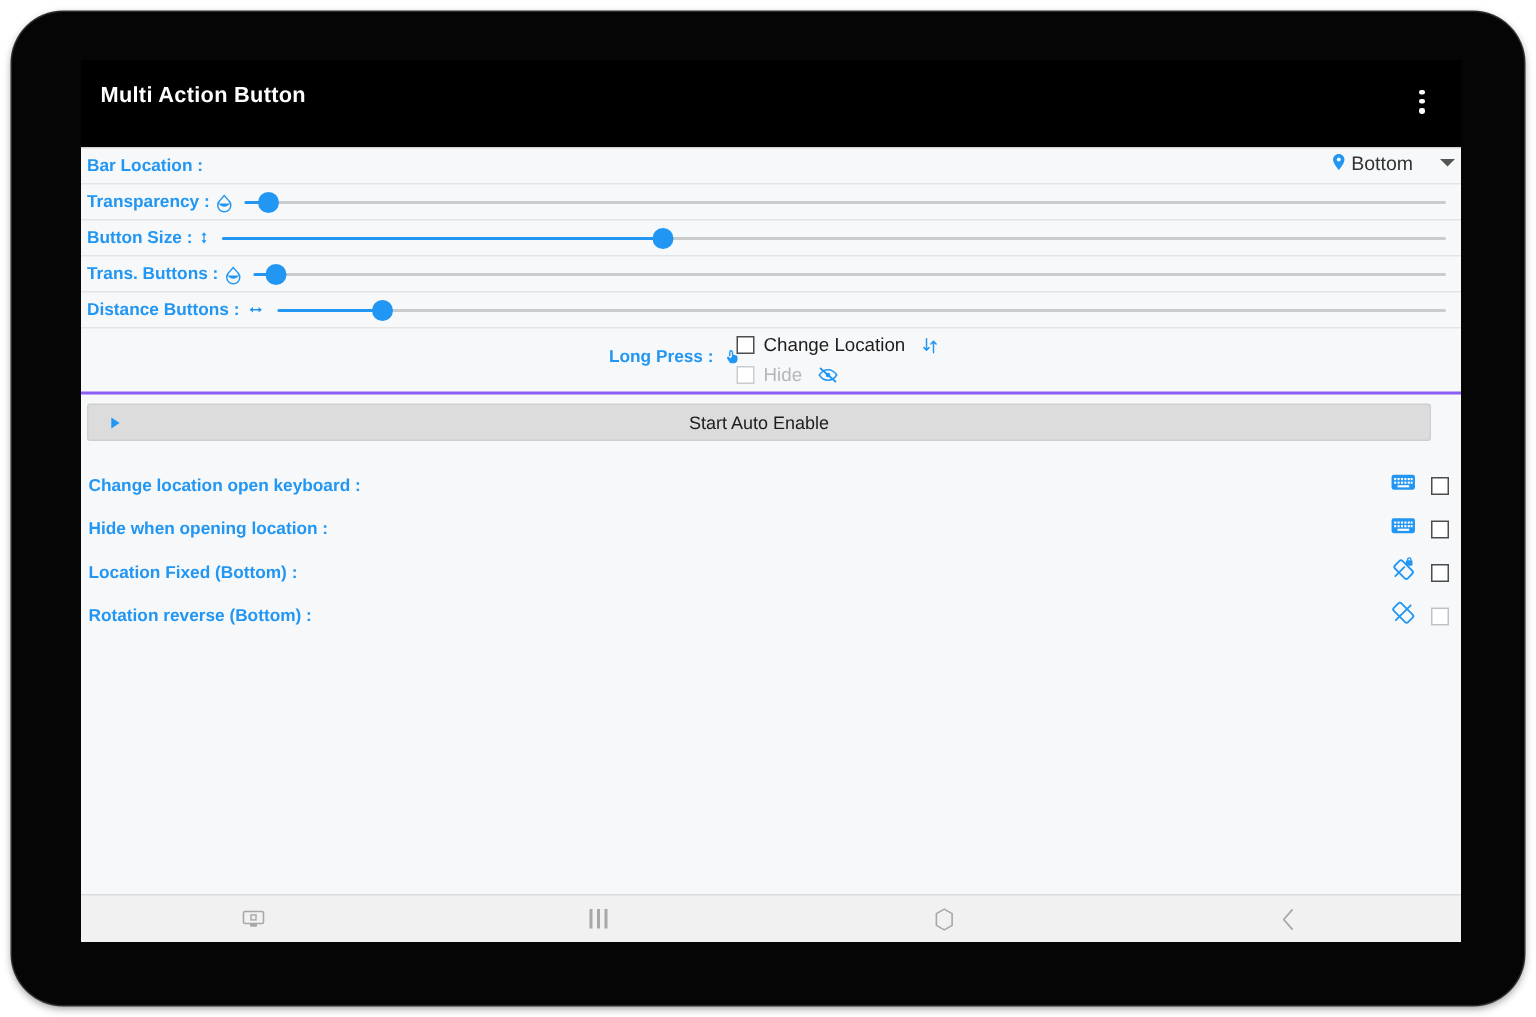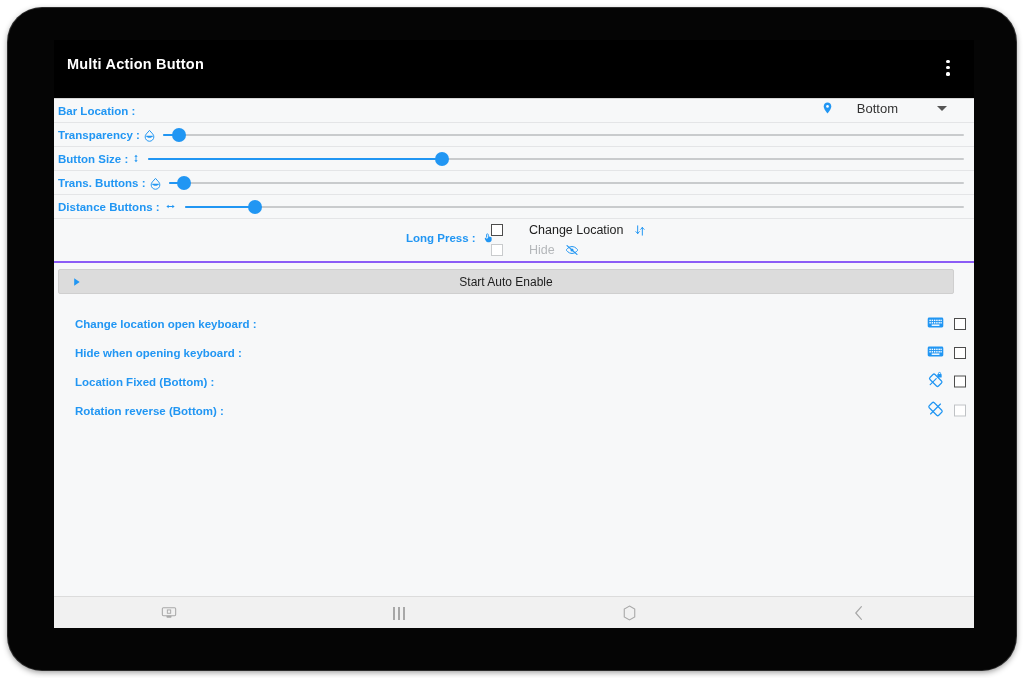--- a/index.html
+++ b/index.html
@@ -129,24 +129,24 @@
     width: 14px; height: 14px;
     margin-left: -7px;
     border-radius: 50%;
     background: #2196f3;
   }
 
   
   #row-bar-location { justify-content: flex-start; }
   #bar-location-spinner {
     position: absolute;
-    right: 23px; top: 1px;
-    display: flex;
-    align-items: center;
-    gap: 23px;
+    right: 0; top: 1px;
+    display: flex;
+    align-items: center;
+    gap: 2px;
     cursor: pointer;
   }
   #bar-location-value {
     font-size: 13px;
     color: #333333;
   }
   #spinner-caret {
     width: 0; height: 0;
     border-left: 5px solid transparent;
     border-right: 5px solid transparent;
@@ -188,21 +188,21 @@
   .cbox {
     width: 12px; height: 12px;
     border: 1.6px solid #4c4c4c;
     background: #ffffff;
     box-sizing: border-box;
     flex: none;
     cursor: pointer;
   }
   .cbox.disabled { border-color: #c9cbcd; }
   .cbox.dim { border-color: #bfc2c5; }
-  .lp-text { font-size: 12.5px; color: #1d1d1d; margin-left: 20px; }
+  .lp-text { font-size: 12.5px; color: #1d1d1d; }
   .lp-text.disabled { color: #b4b7ba; }
 
   
   #action-buttons {
     display: flex;
     gap: 6px;
     padding: 6px 20px 7px 4px;
   }
   .abtn {
     position: relative;
@@ -228,21 +228,21 @@
     font-size: 12px;
     color: #1d1d1d;
   }
 
   
   .opt-row {
     position: relative;
     height: 29px;
     display: flex;
     align-items: center;
-    padding-left: 21px;
+    padding-left: 5px;
   }
   .opt-row .label { font-size: 11.5px; }
   .opt-right {
     position: absolute;
     right: 8px; top: 50%;
     transform: translateY(-50%);
     display: flex;
     align-items: center;
     gap: 10px;
   }
@@ -434,21 +434,21 @@
                   <rect x="19" y="8.4" width="1.8" height="2"></rect>
                 <rect x="6.6" y="11.8" width="11" height="2"></rect>
               </g>
             </svg>
           </span>
           <span class="cbox"></span>
         </span>
       </div>
 
       <div class="opt-row">
-        <span class="label">Hide when opening keyboard :</span>
+        <span class="label">Hide when opening location :</span>
         <span class="opt-right">
           <span>
             <svg width="17" height="13" viewBox="0 0 24 18">
               <rect x="1" y="2" width="22" height="14" rx="2" fill="#2196f3"></rect>
               <g fill="#ffffff">
                 <rect x="3.4" y="5" width="2" height="2"></rect>
                   <rect x="6.6" y="5" width="2" height="2"></rect>
                 <rect x="9.8" y="5" width="2" height="2"></rect>
                   <rect x="13" y="5" width="2" height="2"></rect>
                 <rect x="16.2" y="5" width="2" height="2"></rect>

